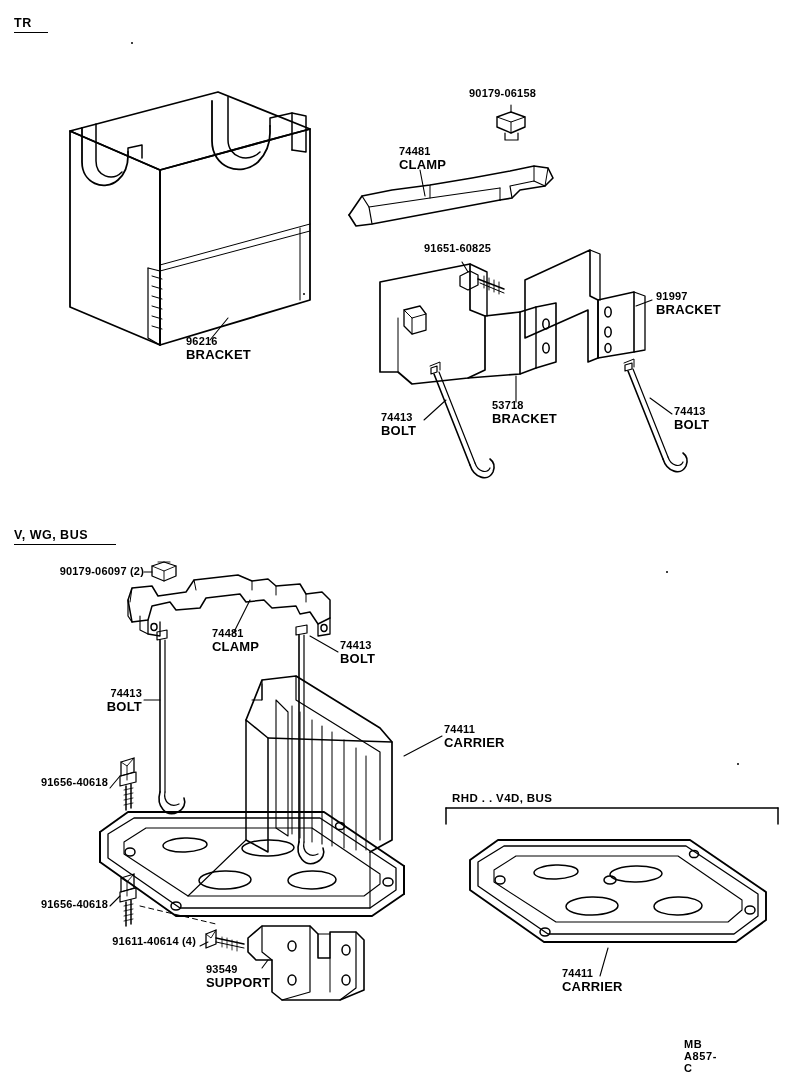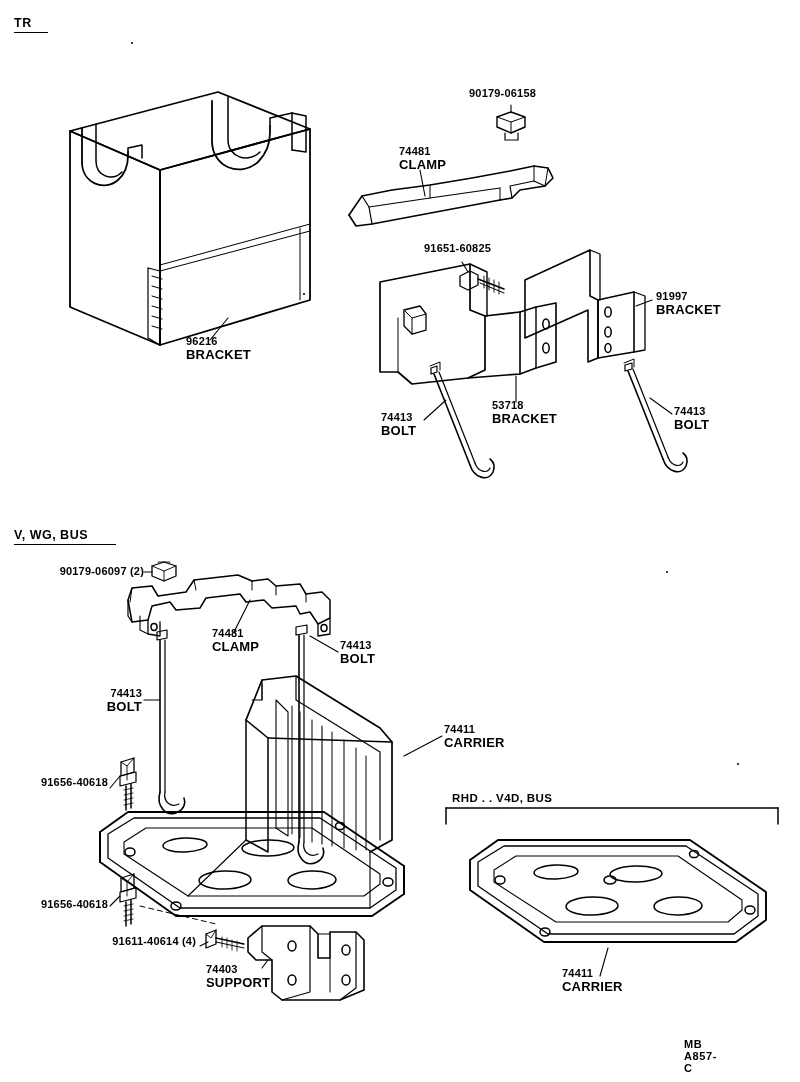--- a/index.html
+++ b/index.html
@@ -423,21 +423,21 @@
 
   <div class="lbl r" style="left:10px;top:899px;width:98px;">
     <span>91656-40618</span>
   </div>
 
   <div class="lbl r" style="left:50px;top:936px;width:146px;">
     <span>91611-40614 (4)</span>
   </div>
 
   <div class="lbl c" style="left:206px;top:964px;">
-    <span>74403</span>
+    <span>93549</span>
     <span class="sub">SUPPORT</span>
   </div>
 
   <div class="lbl c" style="left:562px;top:968px;">
     <span>74411</span>
     <span class="sub">CARRIER</span>
   </div>
 
 </div>
 

